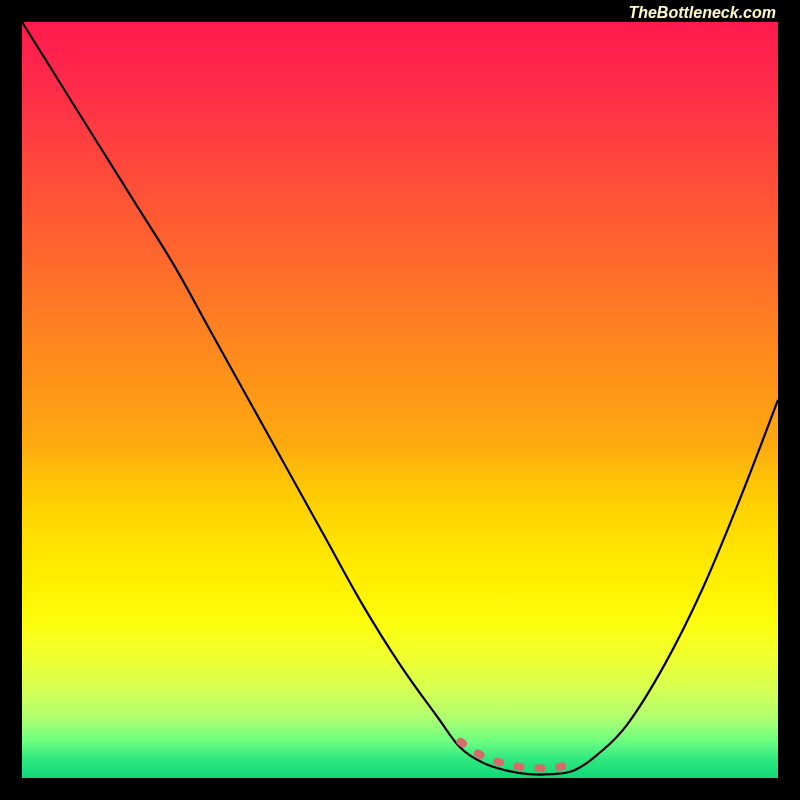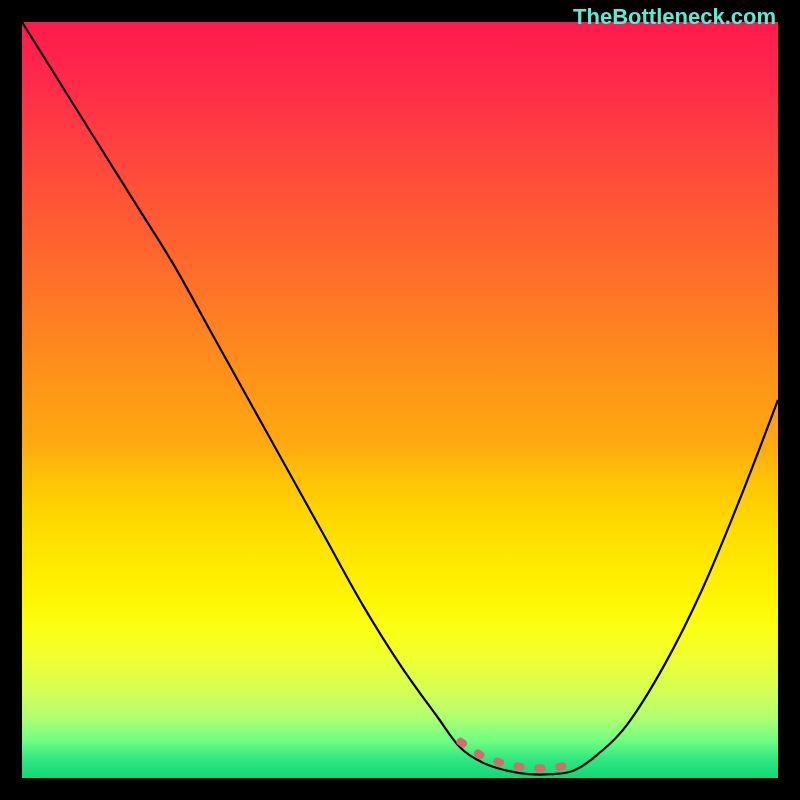--- a/index.html
+++ b/index.html
@@ -1,24 +1,25 @@
 <!DOCTYPE html>
 <html><head>
 <meta charset="utf-8">
 <style>
   * { margin: 0; padding: 0; box-sizing: border-box; }
   body { width: 800px; height: 800px; background: #000; position: relative; font-family: Arial, sans-serif; }
   .watermark {
     position: absolute;
     top: 4px;
     right: 24px;
-    color: #5eead4;
-    font-size: 22px;
+    color: #fef9c3;
+    font-size: 16px;
     font-weight: bold;
     z-index: 10;
+    font-style: italic;
   }
   .plot-area {
     position: absolute;
     left: 22px;
     top: 22px;
     width: 756px;
     height: 756px;
   }
   .gradient-bg {
     position: absolute;

